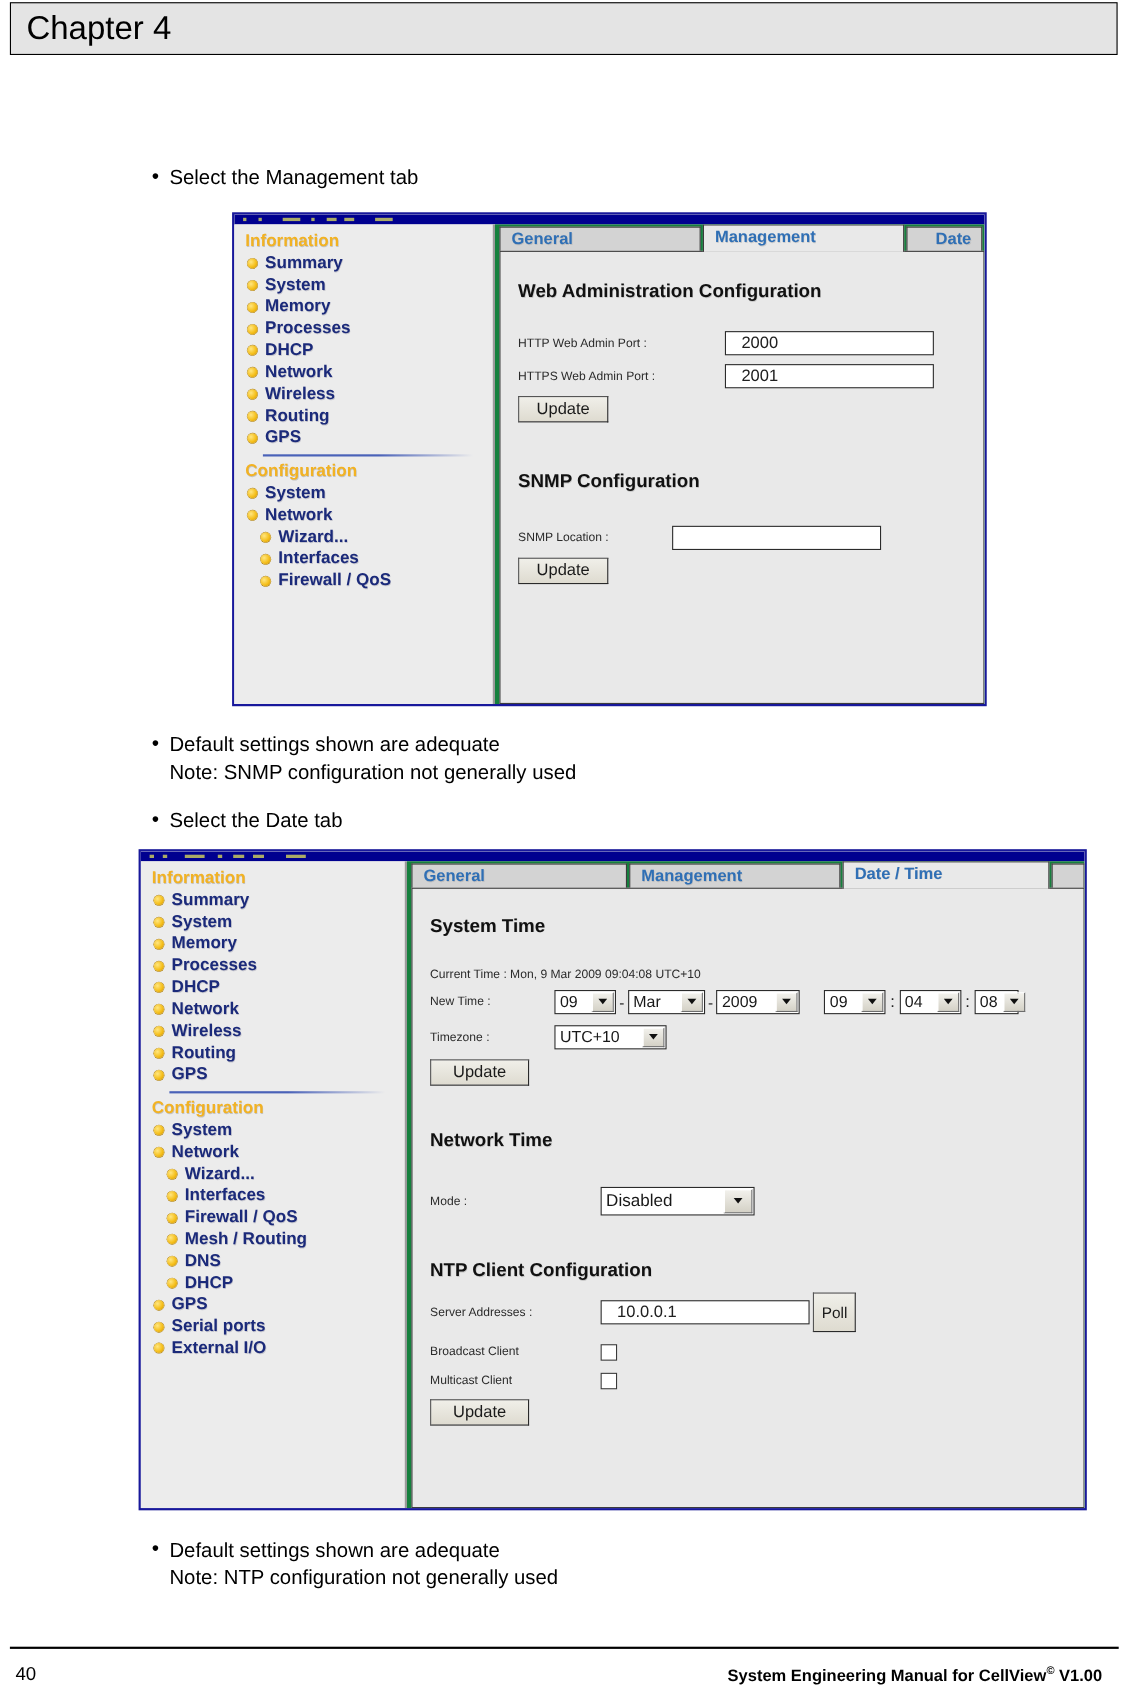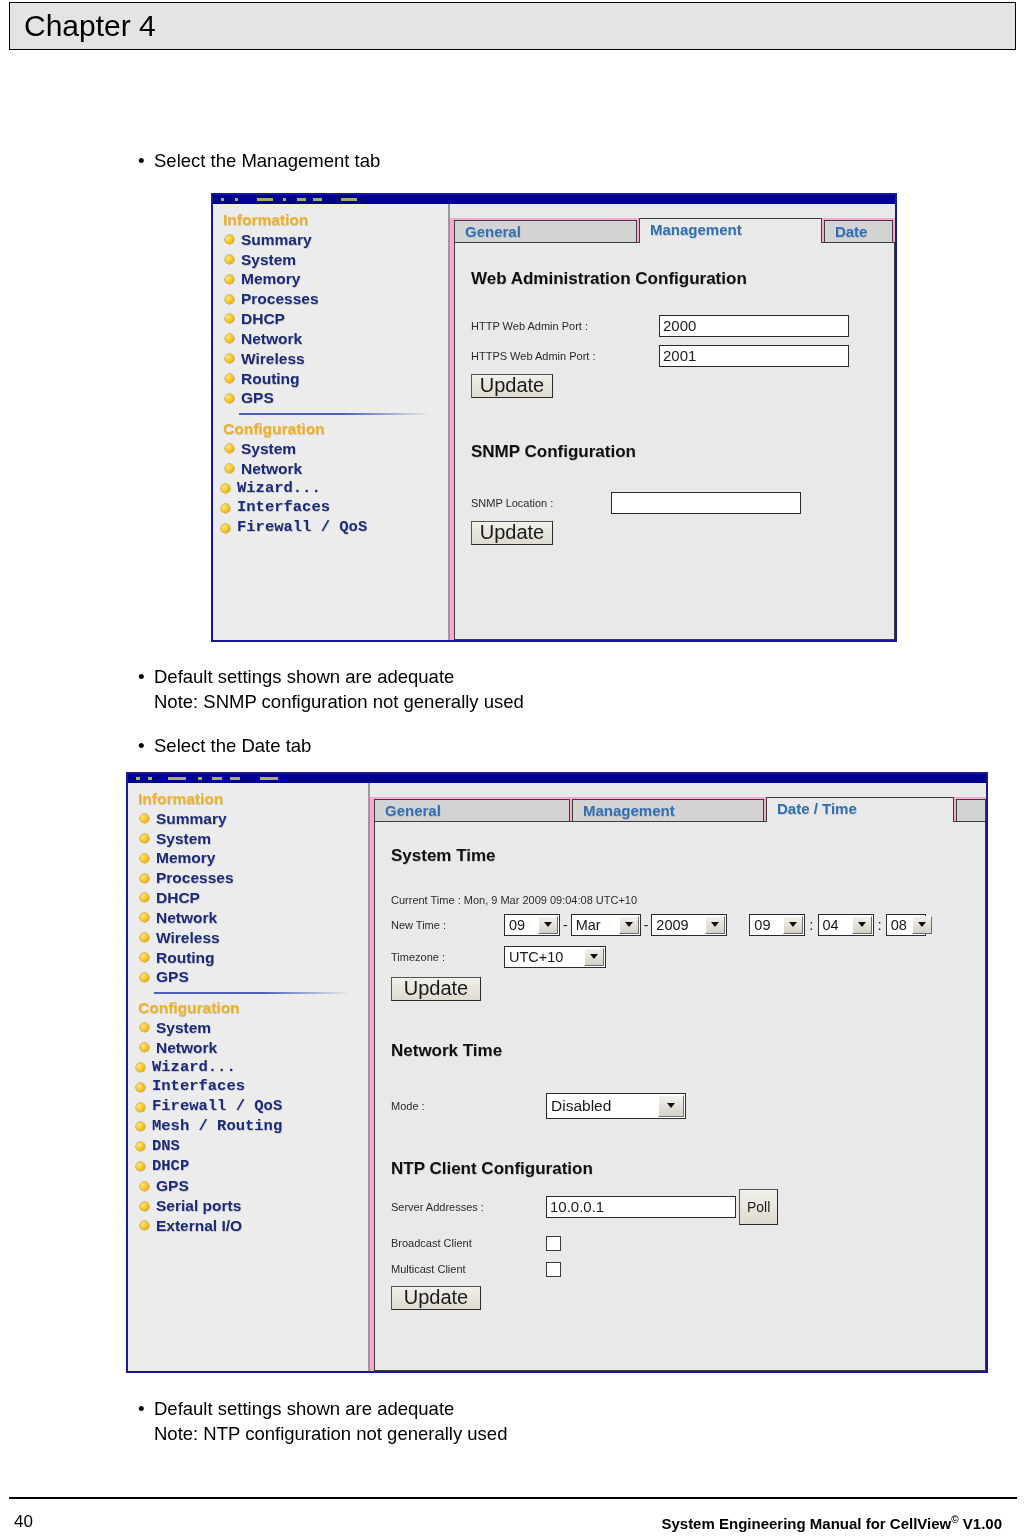--- a/index.html
+++ b/index.html
@@ -100,21 +100,21 @@
     padding: 2px 0 1px 10px;
     line-height: 1.15;
     text-shadow: 0.5px 0.5px 0 rgba(120,120,120,0.35);
   }
   .nav-item {
     display: flex;
     align-items: center;
     padding: 1px 0 1px 12px;
     line-height: 1.15;
   }
-  .nav-item.indent { padding-left: 8px; font-family: Liberation Mono, monospace; }
+  .nav-item.indent { padding-left: 24px; }
   .nav-bullet {
     width: 9px;
     height: 9px;
     min-width: 9px;
     border-radius: 50%;
     background: radial-gradient(circle at 35% 35%, #ffe680 0%, #f5bf1b 55%, #c98f09 100%);
     margin-right: 7px;
     box-shadow: 0 0 0 0.5px #b07f06;
   }
   .nav-label {
@@ -128,25 +128,24 @@
     height: 2px;
     margin: 5px 18px 3px 26px;
     background: linear-gradient(to right, #4a62b8 0%, #4a62b8 55%, rgba(74,98,184,0) 100%);
   }
 
   
   .content {
     flex: 1;
     display: flex;
     flex-direction: column;
-    background: #f9a8d4;
+    background: #15803d;
     padding-left: 4px;
     position: relative;
     overflow: hidden;
-    margin-top: 14px;
   }
   .tabstrip {
     display: flex;
     align-items: flex-end;
     height: 25px;
     padding-top: 3px;
     box-sizing: border-box;
   }
   .tab {
     border: 1.5px solid #3c3c3c;
@@ -203,31 +202,31 @@
     color: #2b2b2b;
     white-space: nowrap;
   }
   .textbox {
     border: 1.5px solid #2b2b2b;
     background: #ffffff;
     height: 22px;
     box-sizing: border-box;
     font-size: 15px;
     color: #202020;
-    padding: 1px 3px;
+    padding: 1px 14px;
     display: flex;
     align-items: center;
     font-family: "Liberation Sans", sans-serif;
   }
   .btn {
     border: 1.5px solid #555555;
     border-right-color: #2a2a2a;
     border-bottom-color: #2a2a2a;
     background: linear-gradient(to bottom, #f0efe9 0%, #dedbd0 100%);
-    font-size: 20px;
+    font-size: 15px;
     color: #1a1a1a;
     padding: 2px 12px;
     height: 24px;
     box-sizing: border-box;
     display: inline-flex;
     align-items: center;
     justify-content: center;
     white-space: nowrap;
   }
   .btn.small { padding: 1px 7px; height: 36px; font-size: 14px; }
@@ -401,21 +400,21 @@
       <div class="nav-item indent">
         <span class="nav-bullet"></span>
         <span class="nav-label">Firewall / QoS</span>
       </div>
     </div>
 
     <div class="content">
       <div class="tabstrip">
         <div class="tab" style="width:186px;">General</div>
         <div class="tab active" style="width:186px;">Management</div>
-        <div class="tab" style="width:70px;">Date</div>
+        <div class="tab" style="width:70px;text-align:right;">Date</div>
       </div>
 
       <div class="panel">
         <div class="section-title" style="margin-top:12px;">Web Administration Configuration</div>
 
         <div class="field-row" style="margin-top:26px;">
           <div class="field-label" style="width:188px;">HTTP Web Admin Port :</div>
           <div class="textbox" style="width:190px;">2000</div>
         </div>
 

